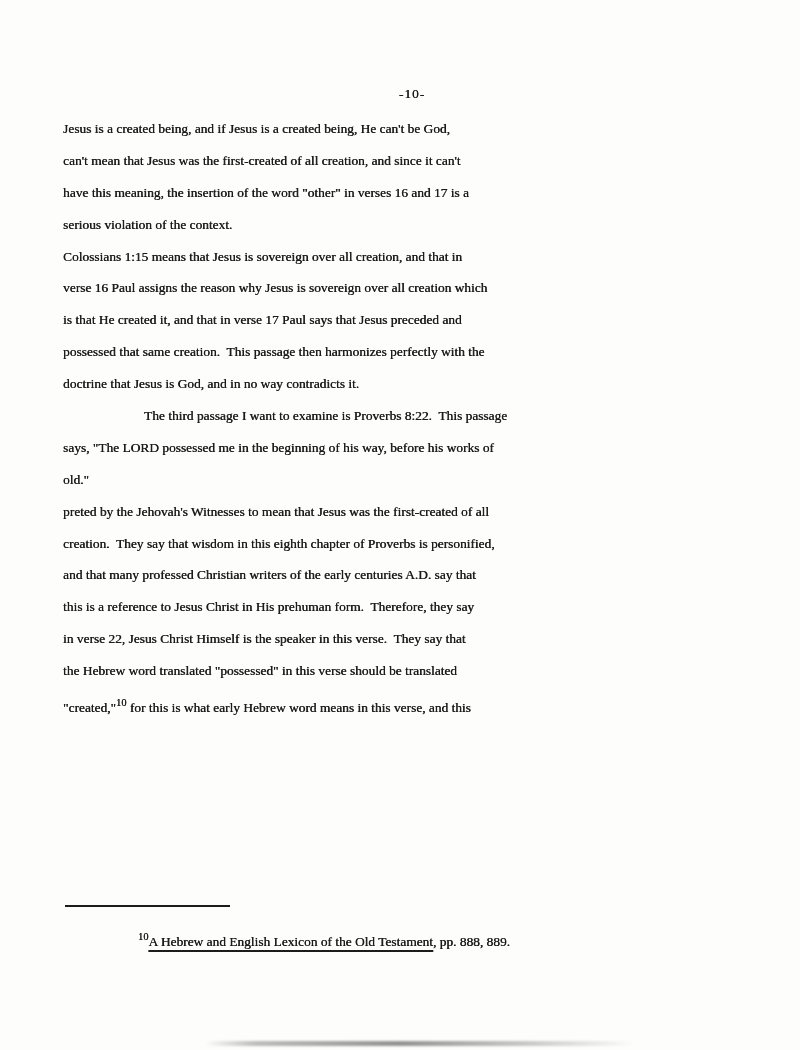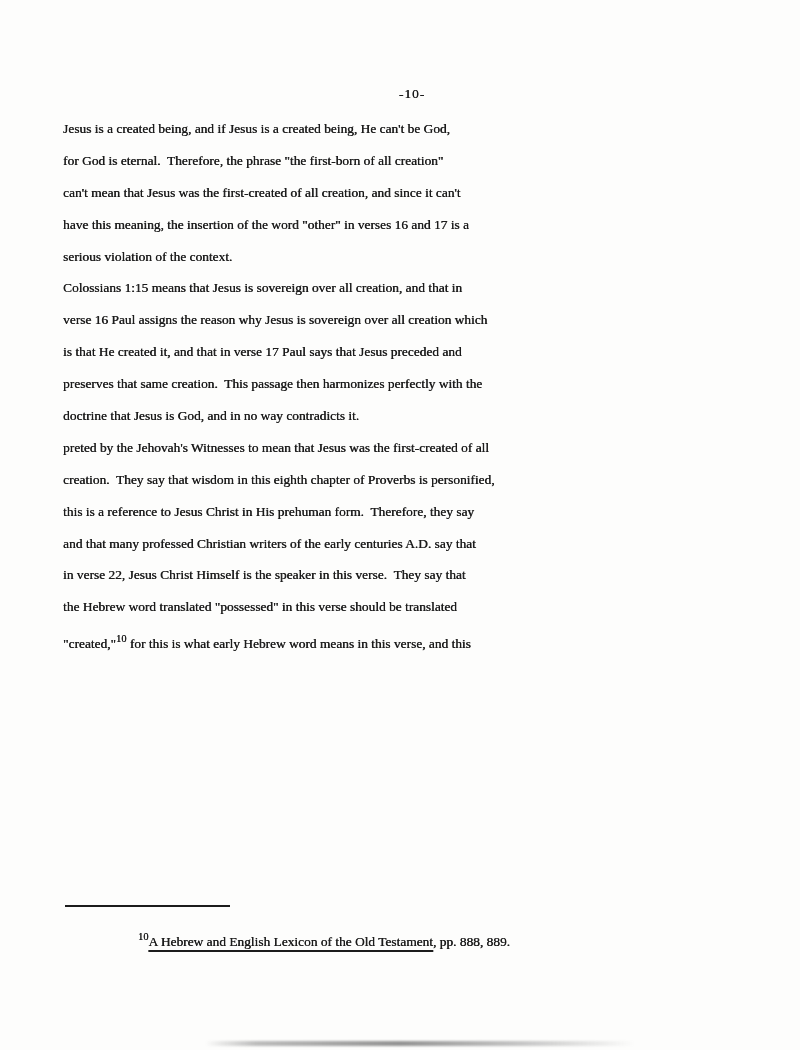--- a/index.html
+++ b/index.html
@@ -90,37 +90,41 @@
 </head>
 <body>
 
 <div class="page">
 
   <div class="page-number">-10-</div>
 
   <div class="body">
       <div class="paragraph">
         <div class="line">Jesus is a created being, and if Jesus is a created being, He can't be God,</div>
-        <div class="line">for God is eternal.  Therefore, the phrase "the first-born of all creation"</div>
         <div class="line">can't mean that Jesus was the first-created of all creation, and since it can't</div>
         <div class="line">have this meaning, the insertion of the word "other" in verses 16 and 17 is a</div>
         <div class="line">serious violation of the context.</div>
       </div>
       <div class="paragraph">
         <div class="line">Colossians 1:15 means that Jesus is sovereign over all creation, and that in</div>
         <div class="line">verse 16 Paul assigns the reason why Jesus is sovereign over all creation which</div>
         <div class="line">is that He created it, and that in verse 17 Paul says that Jesus preceded and</div>
-        <div class="line">preserves that same creation.  This passage then harmonizes perfectly with the</div>
+        <div class="line">possessed that same creation.  This passage then harmonizes perfectly with the</div>
         <div class="line">doctrine that Jesus is God, and in no way contradicts it.</div>
+      </div>
+      <div class="paragraph">
+        <div class="line indent">The third passage I want to examine is Proverbs 8:22.  This passage</div>
+        <div class="line">says, "The LORD possessed me in the beginning of his way, before his works of</div>
+        <div class="line">old."</div>
       </div>
       <div class="paragraph">
         <div class="line">preted by the Jehovah's Witnesses to mean that Jesus was the first-created of all</div>
         <div class="line">creation.  They say that wisdom in this eighth chapter of Proverbs is personified,</div>
+        <div class="line">and that many professed Christian writers of the early centuries A.D. say that</div>
         <div class="line">this is a reference to Jesus Christ in His prehuman form.  Therefore, they say</div>
-        <div class="line">and that many professed Christian writers of the early centuries A.D. say that</div>
         <div class="line">in verse 22, Jesus Christ Himself is the speaker in this verse.  They say that</div>
         <div class="line">the Hebrew word translated "possessed" in this verse should be translated</div>
         <div class="line"><span>"created,"</span><span class="sup">10</span><span> for this is what early Hebrew word means in this verse, and this</span></div>
       </div>
     </div>
 
   <div class="fn-rule"></div>
 
   <div class="footnote"><span class="sup">10</span><span class="fn-title">A Hebrew and English Lexicon of the Old Testament</span><span>, pp. 888, 889.</span></div>
 

